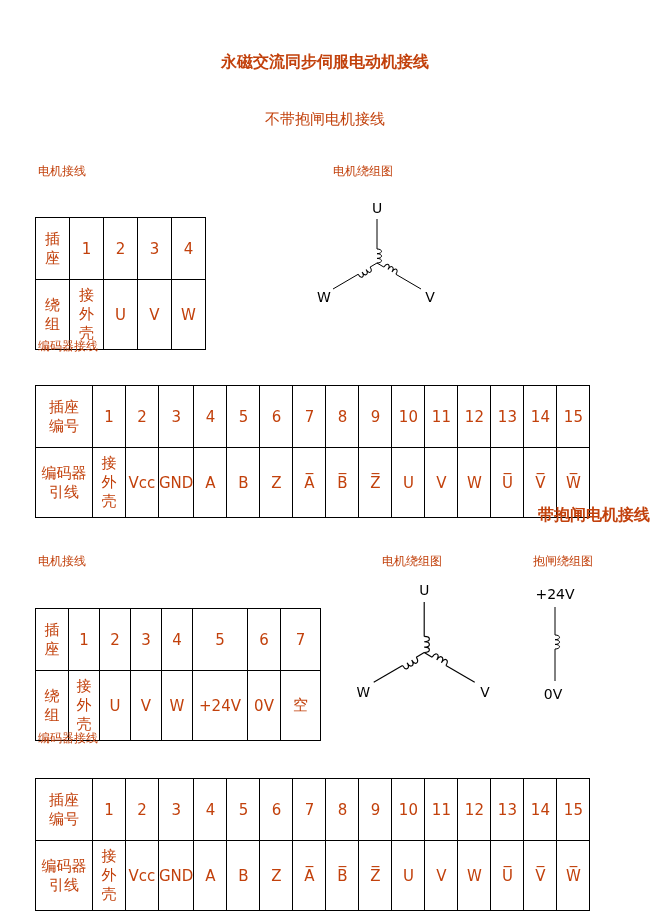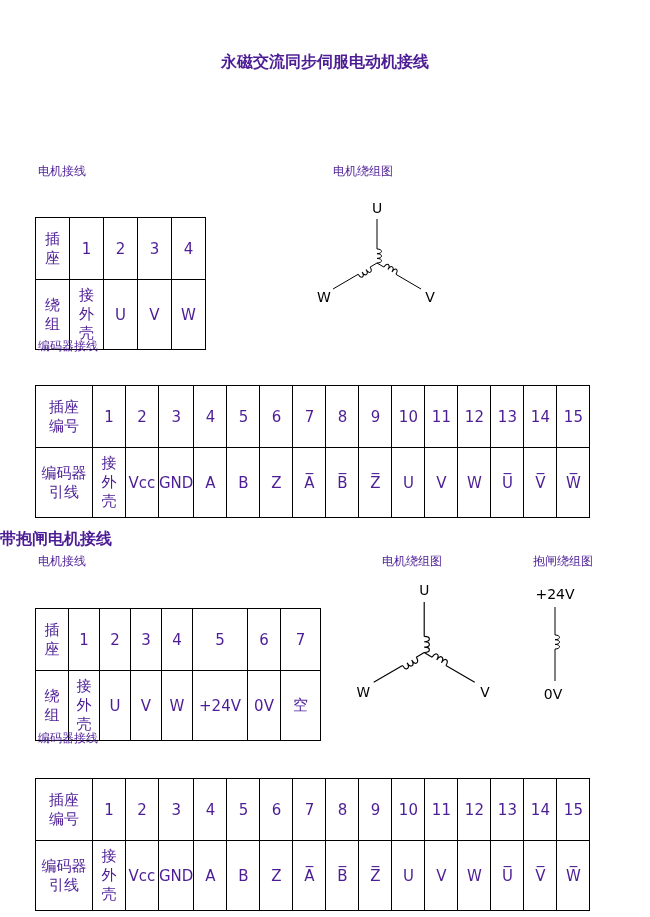--- a/index.html
+++ b/index.html
@@ -1,45 +1,46 @@
 <!DOCTYPE html>
 <html><head>
 <meta charset="utf-8">
 <style>
   * { margin:0; padding:0; box-sizing:border-box; }
   html,body { background:#fff; }
   .page {
     position:relative; width:650px; height:917px; background:#ffffff;
-    font-family:"DejaVu Sans","Liberation Sans",sans-serif; color:#4c1d95; font-size:15px;
+    font-family:"DejaVu Sans","Liberation Sans",sans-serif; color:#c2410c; font-size:15px;
     overflow:hidden;
   }
   .abs { position:absolute; }
   .title { left:0; top:52px; width:100%; text-align:center; font-weight:bold; font-size:16px; }
   .h1 { left:0; top:110px; width:100%; text-align:center; font-size:15px; }
-  .h2 { left:0; top:505px; width:100%; text-align:left; font-size:16px; font-weight:bold;margin-top:24px; }
+  .h2 { left:0; top:505px; width:100%; text-align:right; font-size:16px; font-weight:bold; }
   .lbl { font-size:12px; }
   table { border-collapse:collapse; table-layout:fixed; background:#fff;margin-top:20px; }
   th,td { border:1px solid #000; font-weight:normal; font-size:15px; text-align:center; vertical-align:middle; padding:0; overflow:hidden; }
   tr.r1 { height:62px; }
   tr.r2 { height:70px; }
   .w1 { display:inline-block; width:1.15em; word-break:break-all; line-height:1.25; }
   .w2 { display:inline-block; width:2.1em; word-break:break-all; line-height:1.25; }
   .w3 { display:inline-block; width:3.15em; word-break:break-all; line-height:1.25; }
   svg { overflow:visible; }
   svg text { font-size:14px; fill:#000; font-family:"DejaVu Sans","Liberation Sans",sans-serif; }
   .svg2 text { font-size:12px; }
   svg path { stroke:#000; fill:none; stroke-width:1; }
 </style>
 </head>
 <body>
 
 <div class="page">
 
   <div class="abs title">永磁交流同步伺服电动机接线</div>
 
+  <div class="abs h1">不带抱闸电机接线</div>
 
   <div class="abs lbl" style="left:38px; top:163px;">电机接线</div>
   <div class="abs lbl" style="left:333px; top:163px;">电机绕组图</div>
 
   <table class="abs" style="left:35px; top:197px;">
     <colgroup>
         <col style="width:34px">
         <col style="width:34px">
         <col style="width:34px">
         <col style="width:34px">

